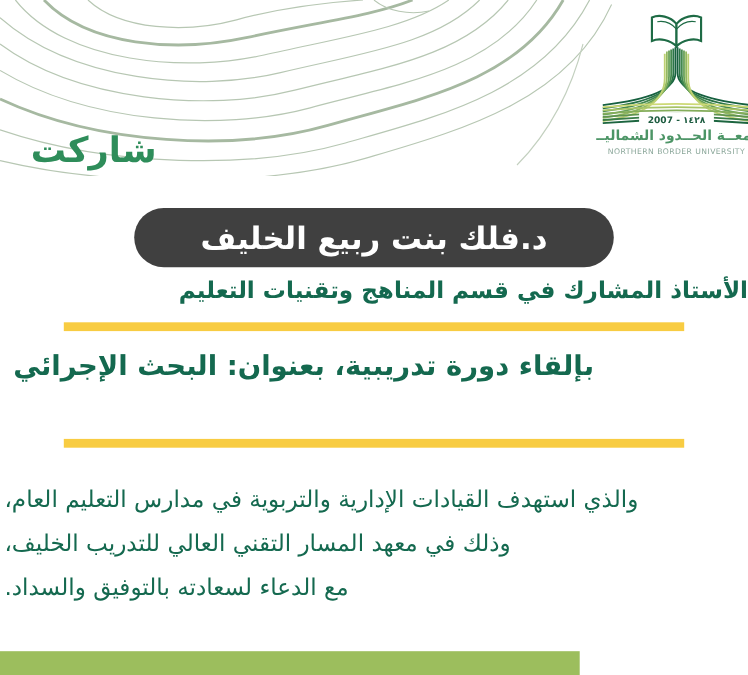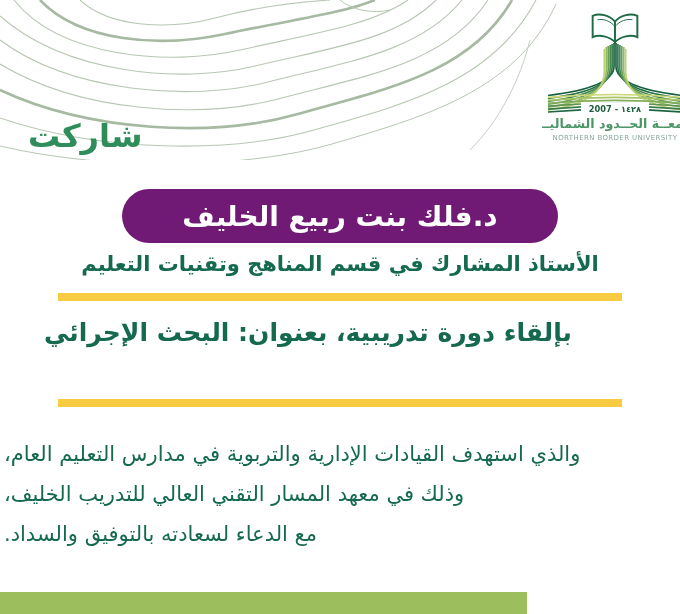--- a/index.html
+++ b/index.html
@@ -18,40 +18,40 @@
 
   
   .intro{
     left:0;top:113px;width:680px;text-align:left;
     color:#2e8d5a;font-size:32px;font-weight:bold;line-height:46px;padding-left:28px;
   }
 
   
   .pill{
     left:122px;top:189px;width:436px;height:54px;border-radius:28px;
-    background:#701a75;color:#ffffff;
+    background:#404040;color:#ffffff;
     display:flex;align-items:center;justify-content:center;
     font-size:28px;font-weight:bold;
   }
 
   
   .person-title{
-    left:0;top:249px;width:680px;text-align:center;
+    left:0;top:249px;width:680px;text-align:right;
     color:#14694f;font-size:21px;font-weight:bold;line-height:31px;
   }
 
   
   .ybar{left:58px;width:564px;height:8px;background:#f8cc42;}
   .ybar1{top:293px;}
   .ybar2{top:399px;}
 
   
   .event{
     left:0;top:311px;width:552px;text-align:center;
-    color:#14694f;font-size:25px;font-weight:bold;line-height:43px;padding-left:32px;
+    color:#14694f;font-size:25px;font-weight:bold;line-height:43px;
   }
 
   
   .details{
     left:4px;top:434px;width:680px;text-align:left;
     color:#14694f;font-size:21px;font-weight:normal;line-height:40px;
   }
 
   
   .bottom-bar{left:0;top:592px;width:527px;height:22px;background:#9cbe5d;}

